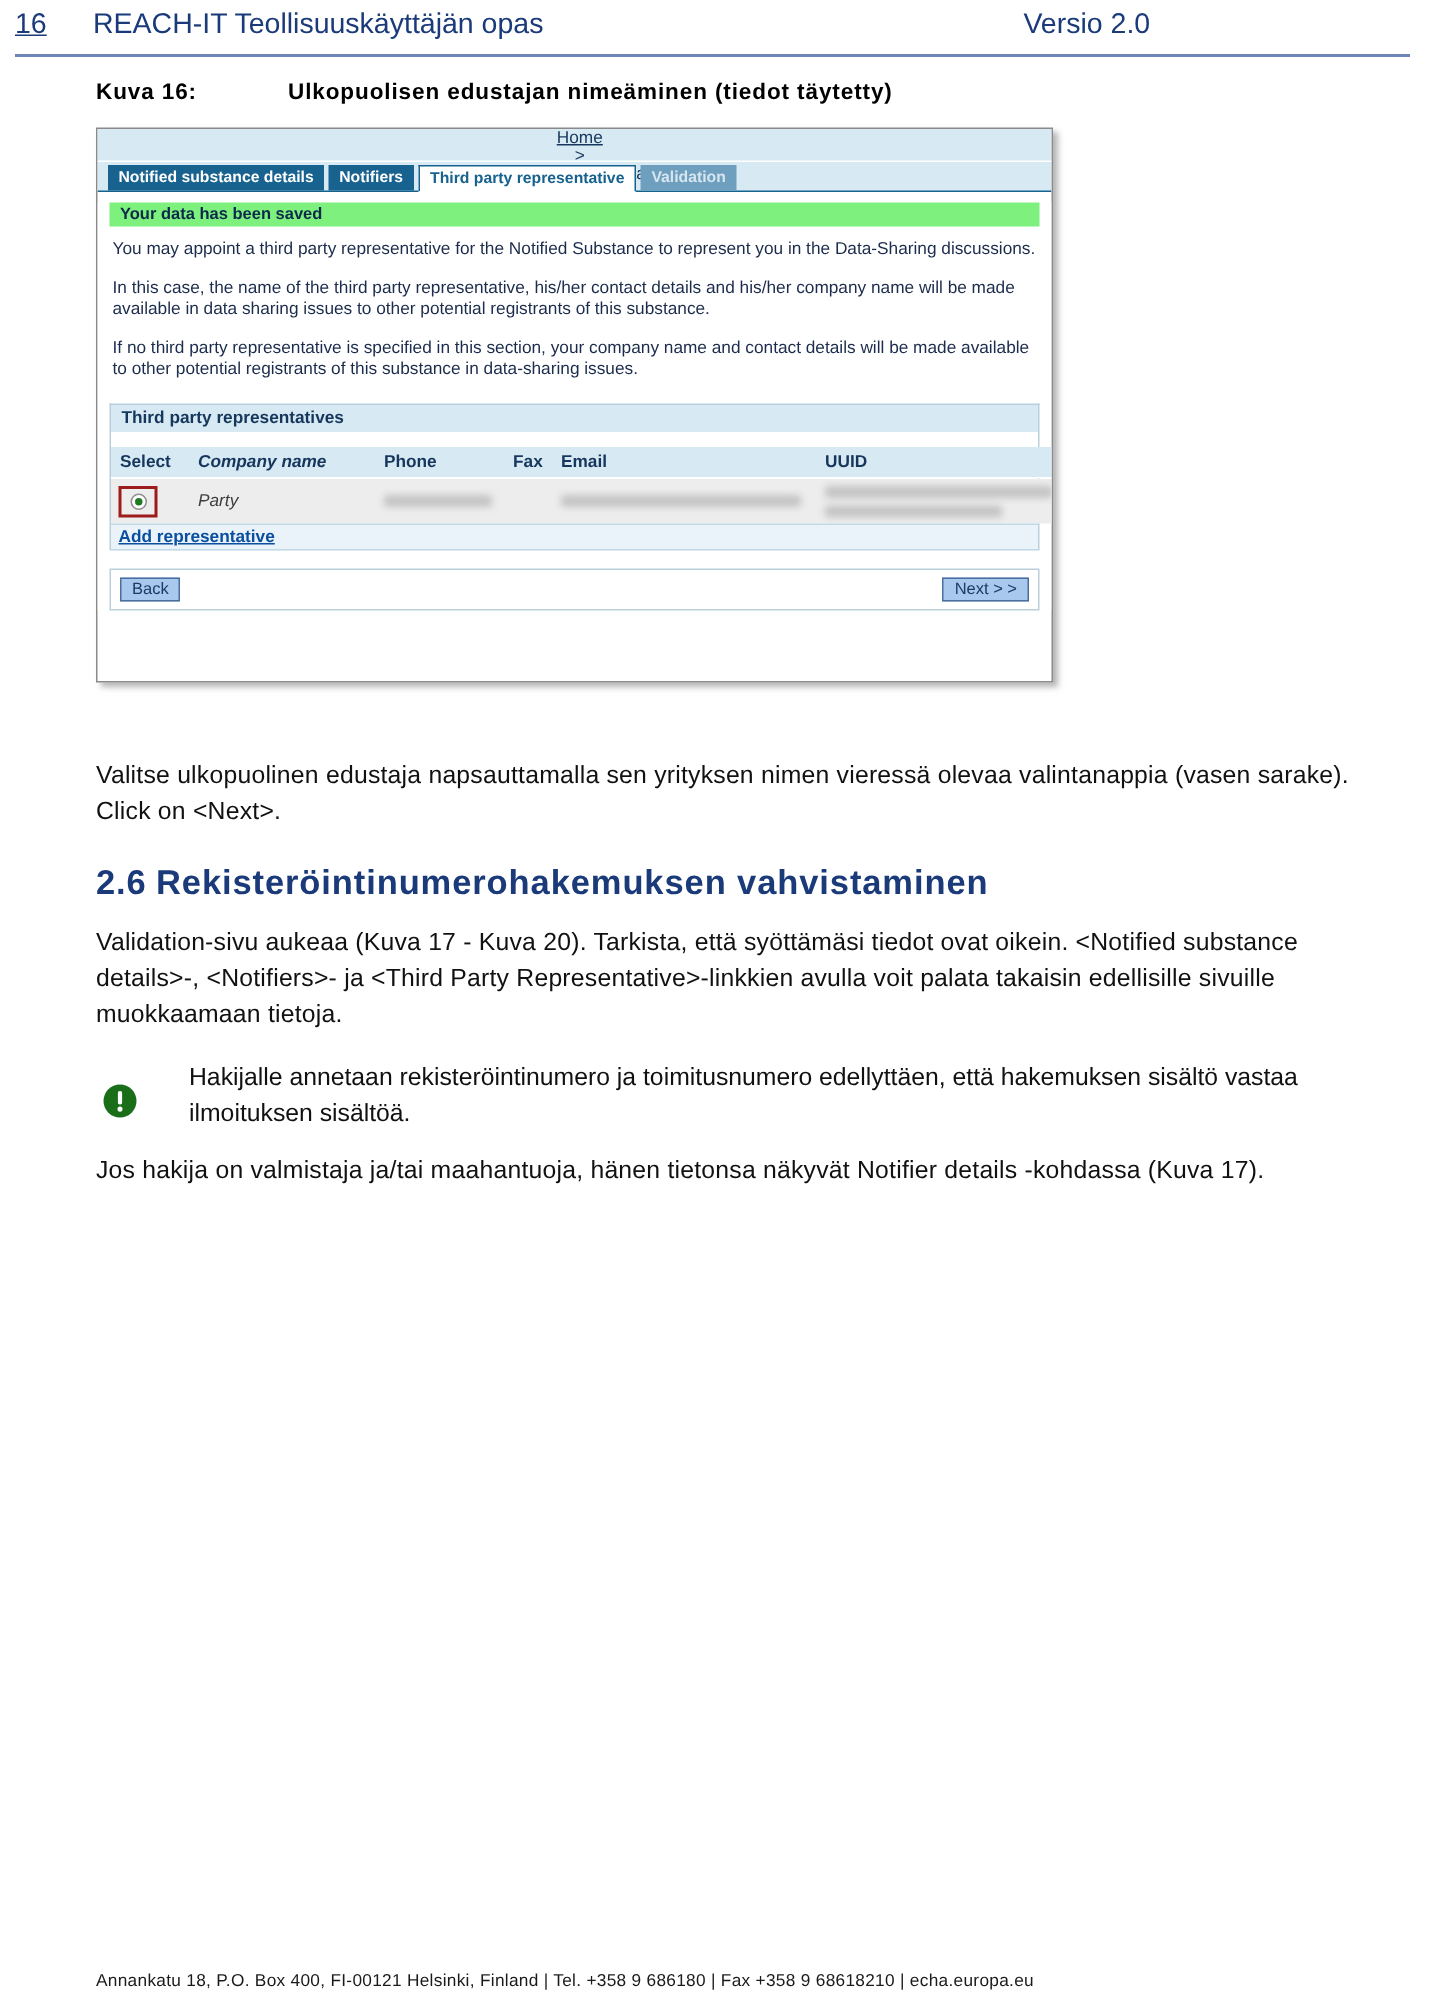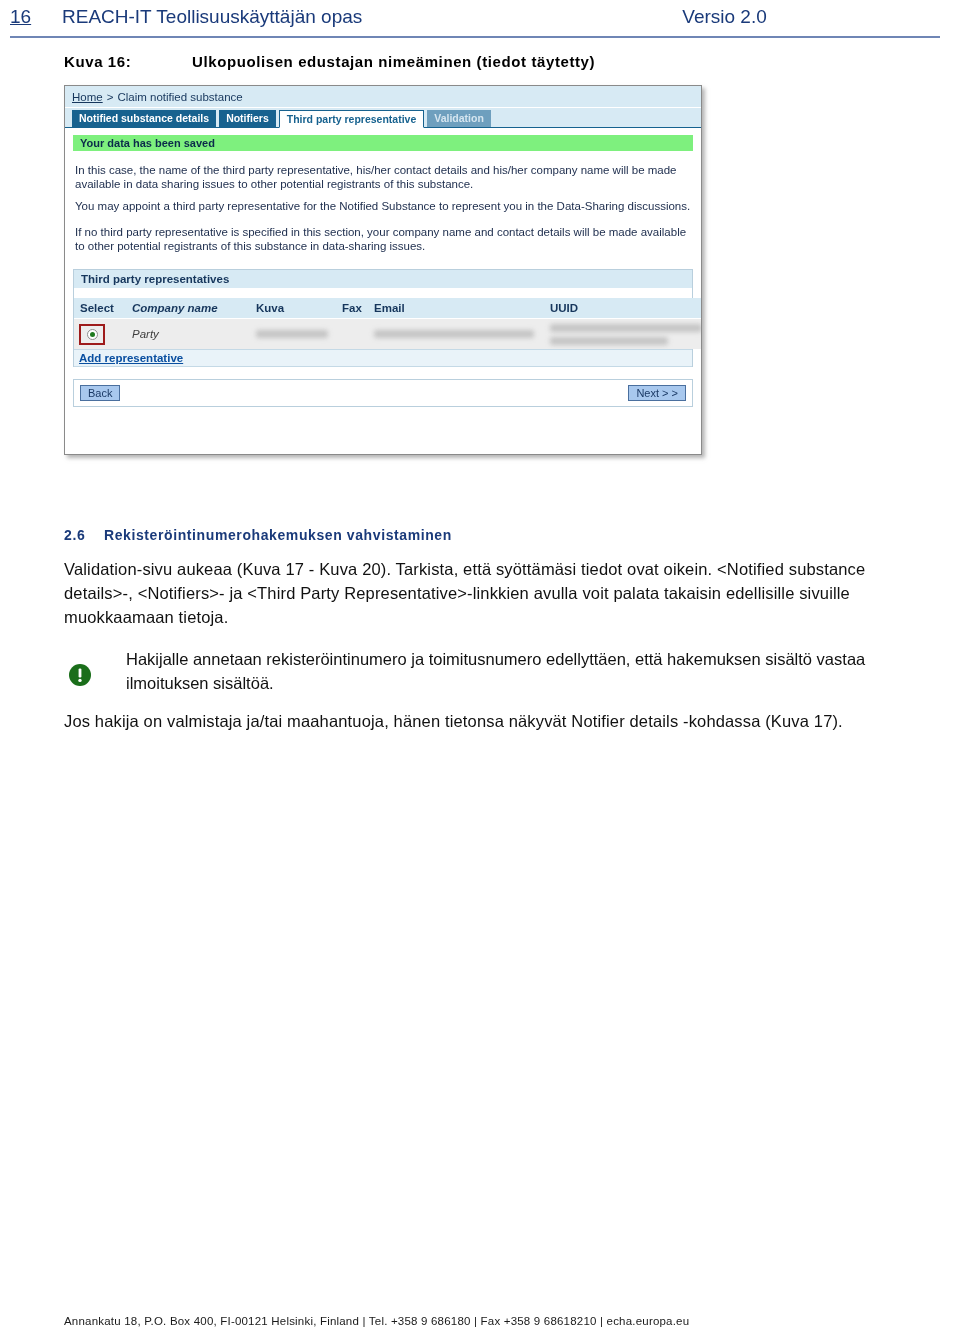--- a/index.html
+++ b/index.html
@@ -86,20 +86,21 @@
   }
   .breadcrumb {
     height: 21px;
     background: #d7eaf4;
     display: flex;
     align-items: center;
     padding-left: 7px;
     font-size: 11.5px;
     color: #16365c;
     border-bottom: 1px solid #ffffff;
+    flex-direction: column;
   }
   .breadcrumb .crumb-link {
     text-decoration: underline;
     color: #16365c;
   }
   .breadcrumb .crumb-sep {
     margin: 0 4px;
   }
 
   .tabbar {
@@ -292,21 +293,21 @@
     width: 836px;
   }
   .body-para {
     font-size: 16.5px;
     line-height: 24px;
     color: #111111;
     margin: 0 0 6px 0;
     letter-spacing: 0.15px;
   }
   .section-heading {
-    font-size: 14px;
+    font-size: 23px;
     font-weight: bold;
     color: #1a3a7a;
     letter-spacing: 0.6px;
     margin: 22px 0 14px 0;
     display: flex;
   }
   .section-heading .sec-num {
     flex: 0 0 40px;
   }
   .note-block {
@@ -368,34 +369,34 @@
     <div class="tab">Notified substance details</div>
     <div class="tab">Notifiers</div>
     <div class="tab active">Third party representative</div>
     <div class="tab disabled">Validation</div>
   </div>
 
   <div class="shot-body">
 
     <div class="saved-banner">Your data has been saved</div>
 
+    <div class="shot-para">You may appoint a third party representative for the Notified Substance to represent you in the Data-Sharing discussions.</div>
     <div class="shot-para tight">In this case, the name of the third party representative, his/her contact details and his/her company name will be made available in data sharing issues to other potential registrants of this substance.</div>
-    <div class="shot-para">You may appoint a third party representative for the Notified Substance to represent you in the Data-Sharing discussions.</div>
     <div class="shot-para tight">If no third party representative is specified in this section, your company name and contact details will be made available to other potential registrants of this substance in data-sharing issues.</div>
 
     <div class="panel">
       <div class="panel-title">Third party representatives</div>
       <div class="panel-gap"></div>
 
       <table class="tbl">
         <thead>
           <tr>
             <th class="col-select">Select</th>
             <th class="col-company">Company name</th>
-            <th class="col-phone">Kuva</th>
+            <th class="col-phone">Phone</th>
             <th class="col-fax">Fax</th>
             <th class="col-email">Email</th>
             <th class="col-uuid">UUID</th>
           </tr>
         </thead>
         <tbody>
           <tr>
             <td class="col-select">
               <div class="radio-wrap">
                 <span class="radio"></span>
@@ -427,20 +428,21 @@
     <div class="btnbar">
       <span class="btn">Back</span>
       <span class="btn">Next &gt; &gt;</span>
     </div>
 
   </div>
 </div>
 
 <div class="doc-body">
 
+  <p class="body-para">Valitse ulkopuolinen edustaja napsauttamalla sen yrityksen nimen vieressä olevaa valintanappia (vasen sarake). Click on &lt;Next&gt;.</p>
 
   <h2 class="section-heading">
     <span class="sec-num">2.6</span>
     <span>Rekisteröintinumerohakemuksen vahvistaminen</span>
   </h2>
 
   <p class="body-para">Validation-sivu aukeaa (Kuva 17 - Kuva 20). Tarkista, että syöttämäsi tiedot ovat oikein. &lt;Notified substance details&gt;-, &lt;Notifiers&gt;- ja &lt;Third Party Representative&gt;-linkkien avulla voit palata takaisin edellisille sivuille muokkaamaan tietoja.</p>
 
   <div class="note-block">
     <span class="note-icon">

